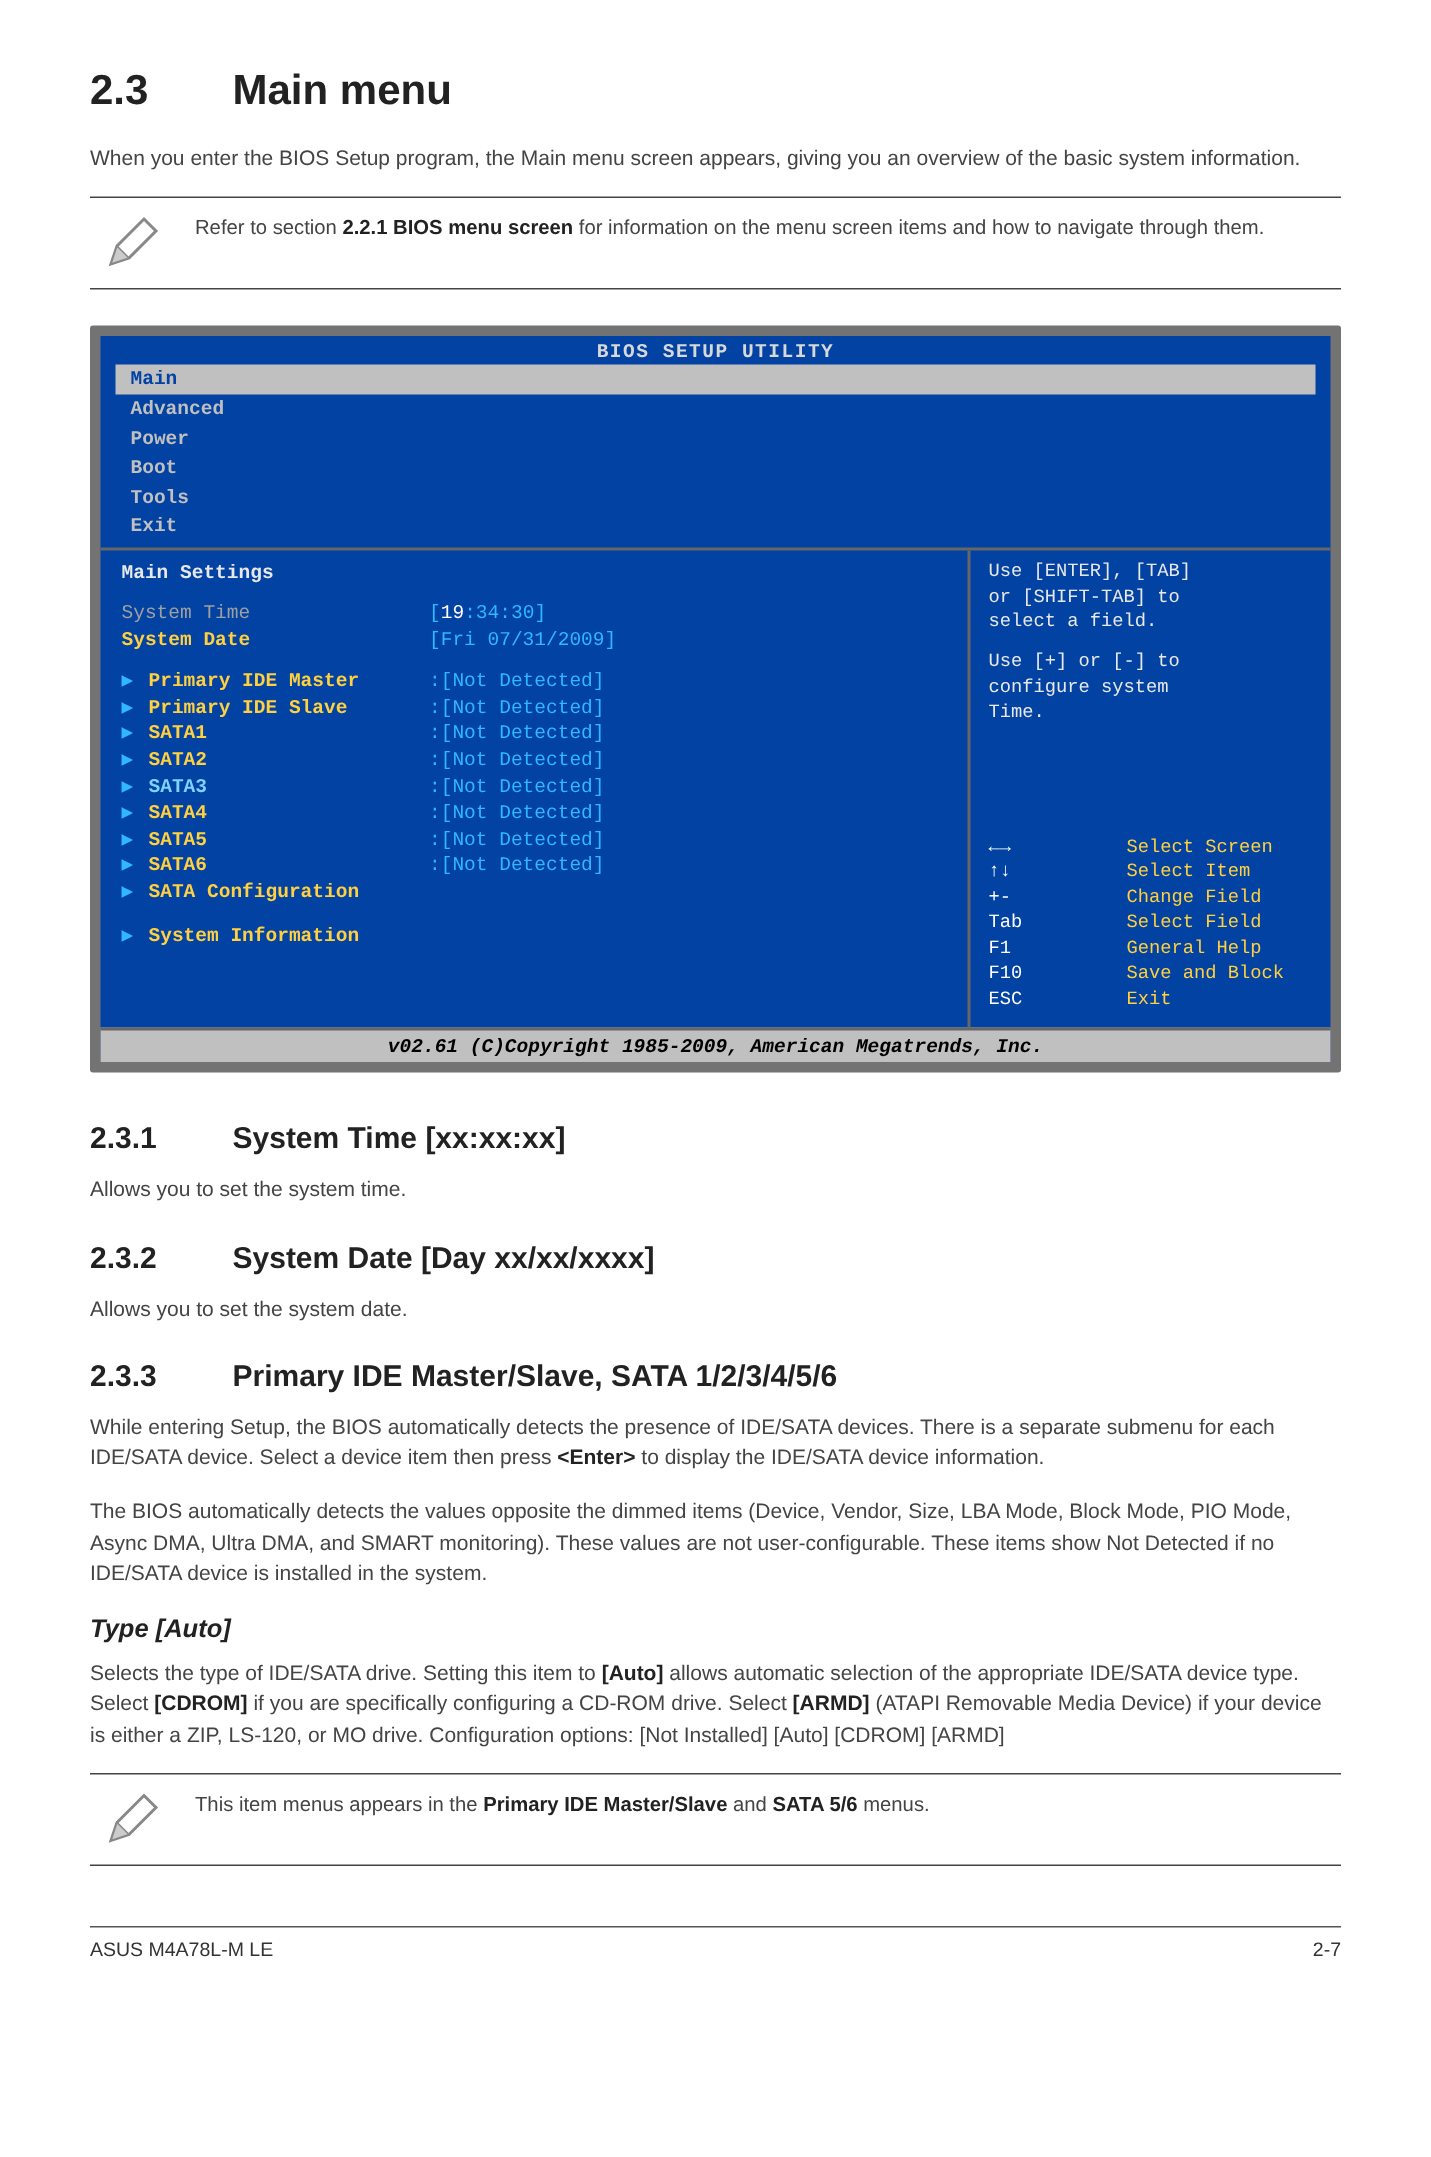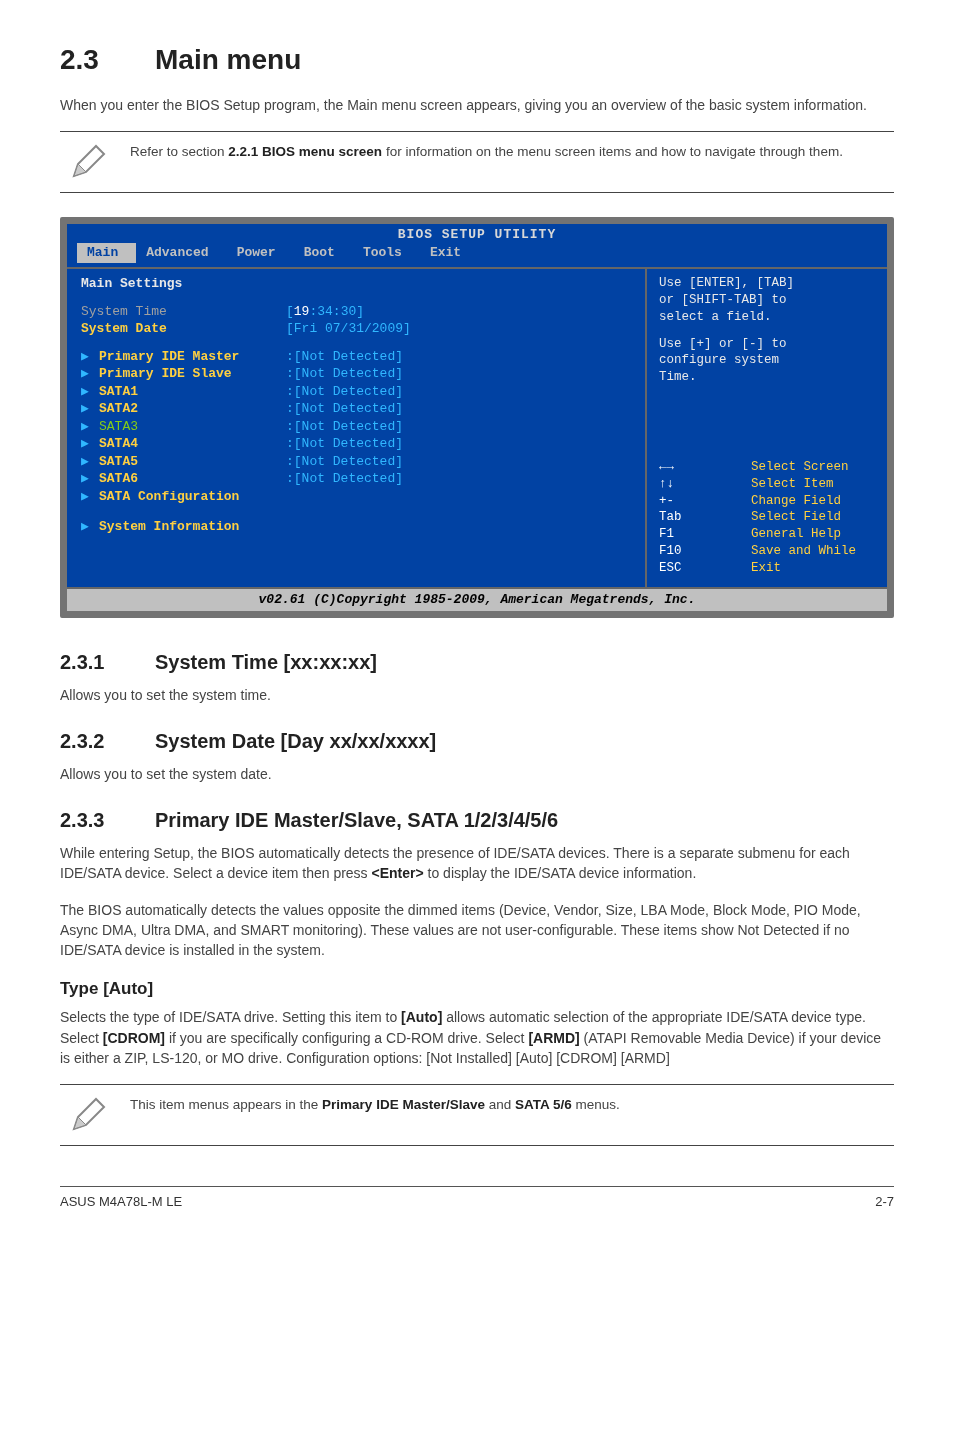--- a/index.html
+++ b/index.html
@@ -51,20 +51,21 @@
     font-weight: bold;
     padding: 2px 0 0 0;
     letter-spacing: 1px;
   }
   .bios-menubar {
     display: flex;
     gap: 0;
     padding: 0 10px 4px 10px;
     color: #c0c0c0;
     font-weight: bold;
+    flex-direction: column;
   }
   .bios-menubar span { padding: 1px 18px 1px 10px; }
   .bios-menubar .active { background: #c0c0c0; color: #0142a3; }
   .bios-body {
     display: flex;
     border-top: 2px solid #666;
     min-height: 320px;
     justify-content: flex-end;
   }
   .bios-left {
@@ -105,20 +106,21 @@
     font-weight: bold;
     color: #222;
     margin: 22px 0 8px 0;
   }
   h2.sub .num { display: inline-block; width: 95px; }
   h3.opt {
     font-size: 17px;
     font-weight: bold;
     color: #222;
     margin: 14px 0 6px 0;
+    font-style: italic;
   }
   .footer {
     display: flex;
     justify-content: space-between;
     border-top: 1px solid #555;
     margin-top: 40px;
     padding-top: 6px;
     font-size: 13px;
     color: #333;
   }
@@ -181,21 +183,21 @@
         </div>
       <div class="bios-row">
           <span class="bios-label"><span class="arrow">▶</span><span style="color:#ffd040;font-weight:bold">SATA1</span></span>
           <span class="bios-val">:[Not Detected]</span>
         </div>
       <div class="bios-row">
           <span class="bios-label"><span class="arrow">▶</span><span style="color:#ffd040;font-weight:bold">SATA2</span></span>
           <span class="bios-val">:[Not Detected]</span>
         </div>
       <div class="bios-row">
-          <span class="bios-label"><span class="arrow">▶</span><span style="color:#84cc16;font-weight:normal">SATA3</span></span>
+          <span class="bios-label"><span class="arrow">▶</span><span style="color:#7dd3fc;font-weight:bold">SATA3</span></span>
           <span class="bios-val">:[Not Detected]</span>
         </div>
       <div class="bios-row">
           <span class="bios-label"><span class="arrow">▶</span><span style="color:#ffd040;font-weight:bold">SATA4</span></span>
           <span class="bios-val">:[Not Detected]</span>
         </div>
       <div class="bios-row">
           <span class="bios-label"><span class="arrow">▶</span><span style="color:#ffd040;font-weight:bold">SATA5</span></span>
           <span class="bios-val">:[Not Detected]</span>
         </div>
@@ -238,21 +240,21 @@
         <div class="krow">
             <span class="k">Tab</span>
             <span class="d">Select Field</span>
           </div>
         <div class="krow">
             <span class="k">F1</span>
             <span class="d">General Help</span>
           </div>
         <div class="krow">
             <span class="k">F10</span>
-            <span class="d">Save and While</span>
+            <span class="d">Save and Block</span>
           </div>
         <div class="krow">
             <span class="k">ESC</span>
             <span class="d">Exit</span>
           </div>
       </div>
     </div>
   </div>
   <div class="bios-footer">v02.61 (C)Copyright 1985-2009, American Megatrends, Inc.</div>
 </div>

